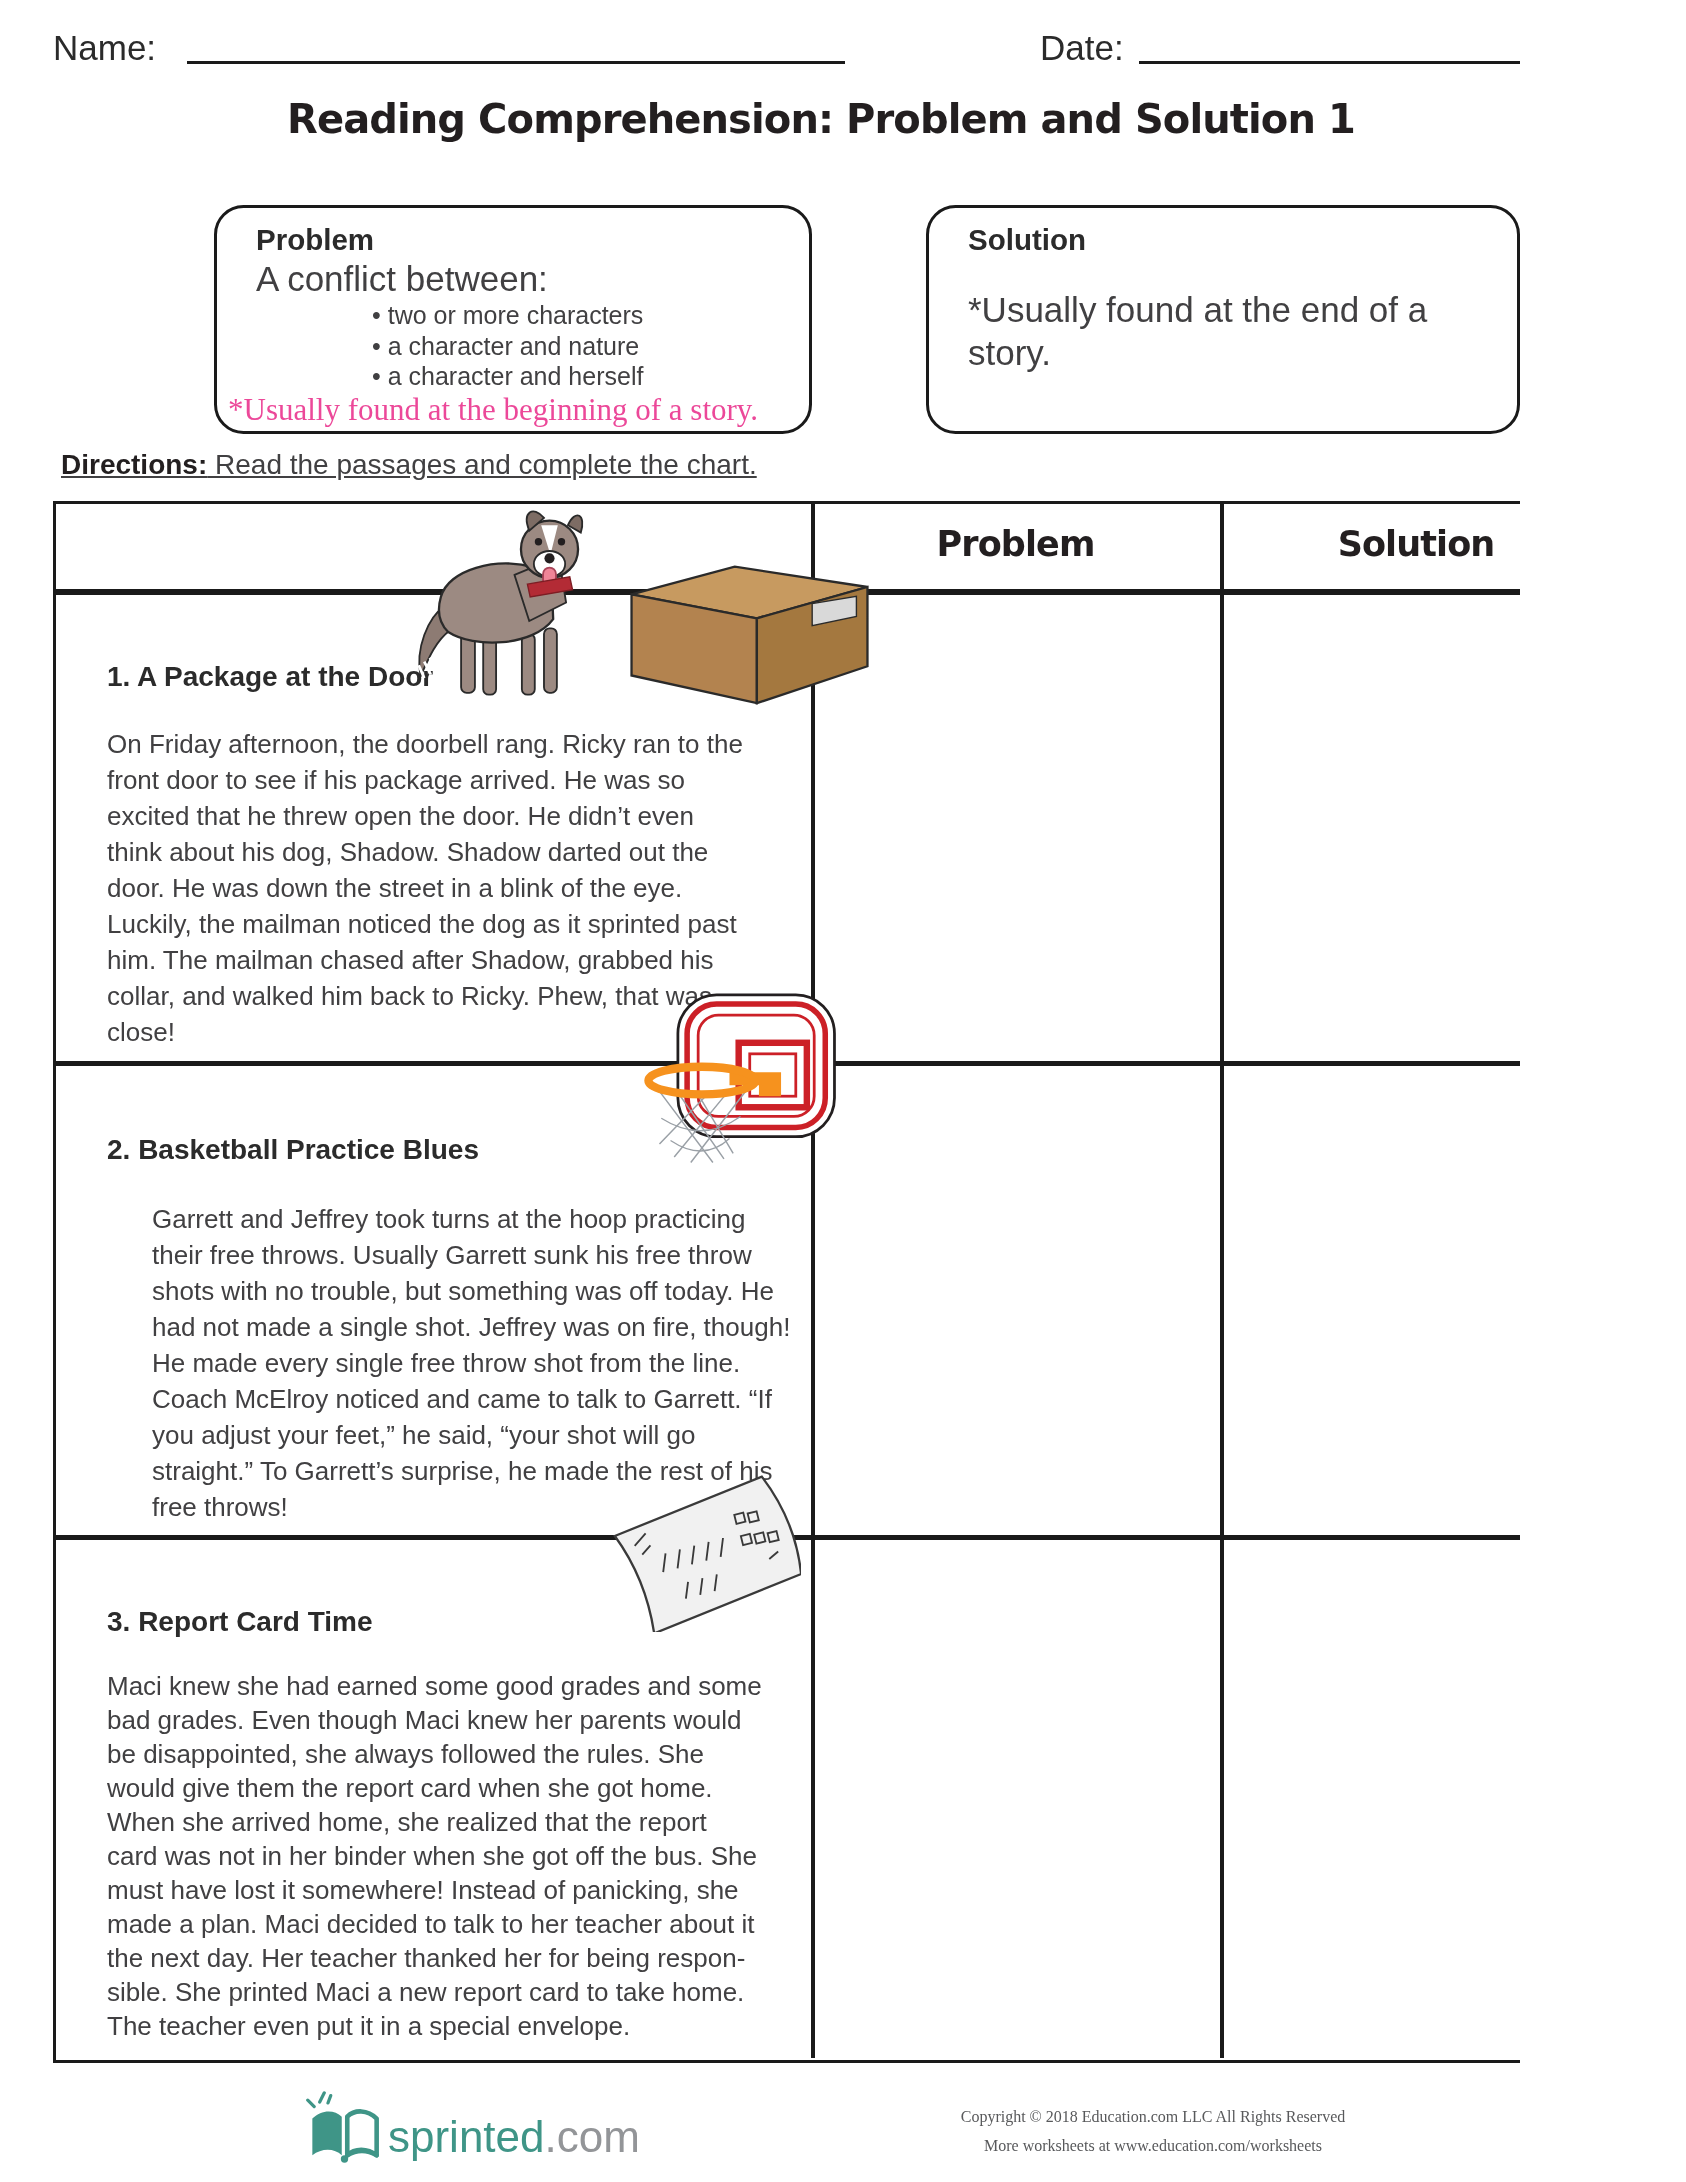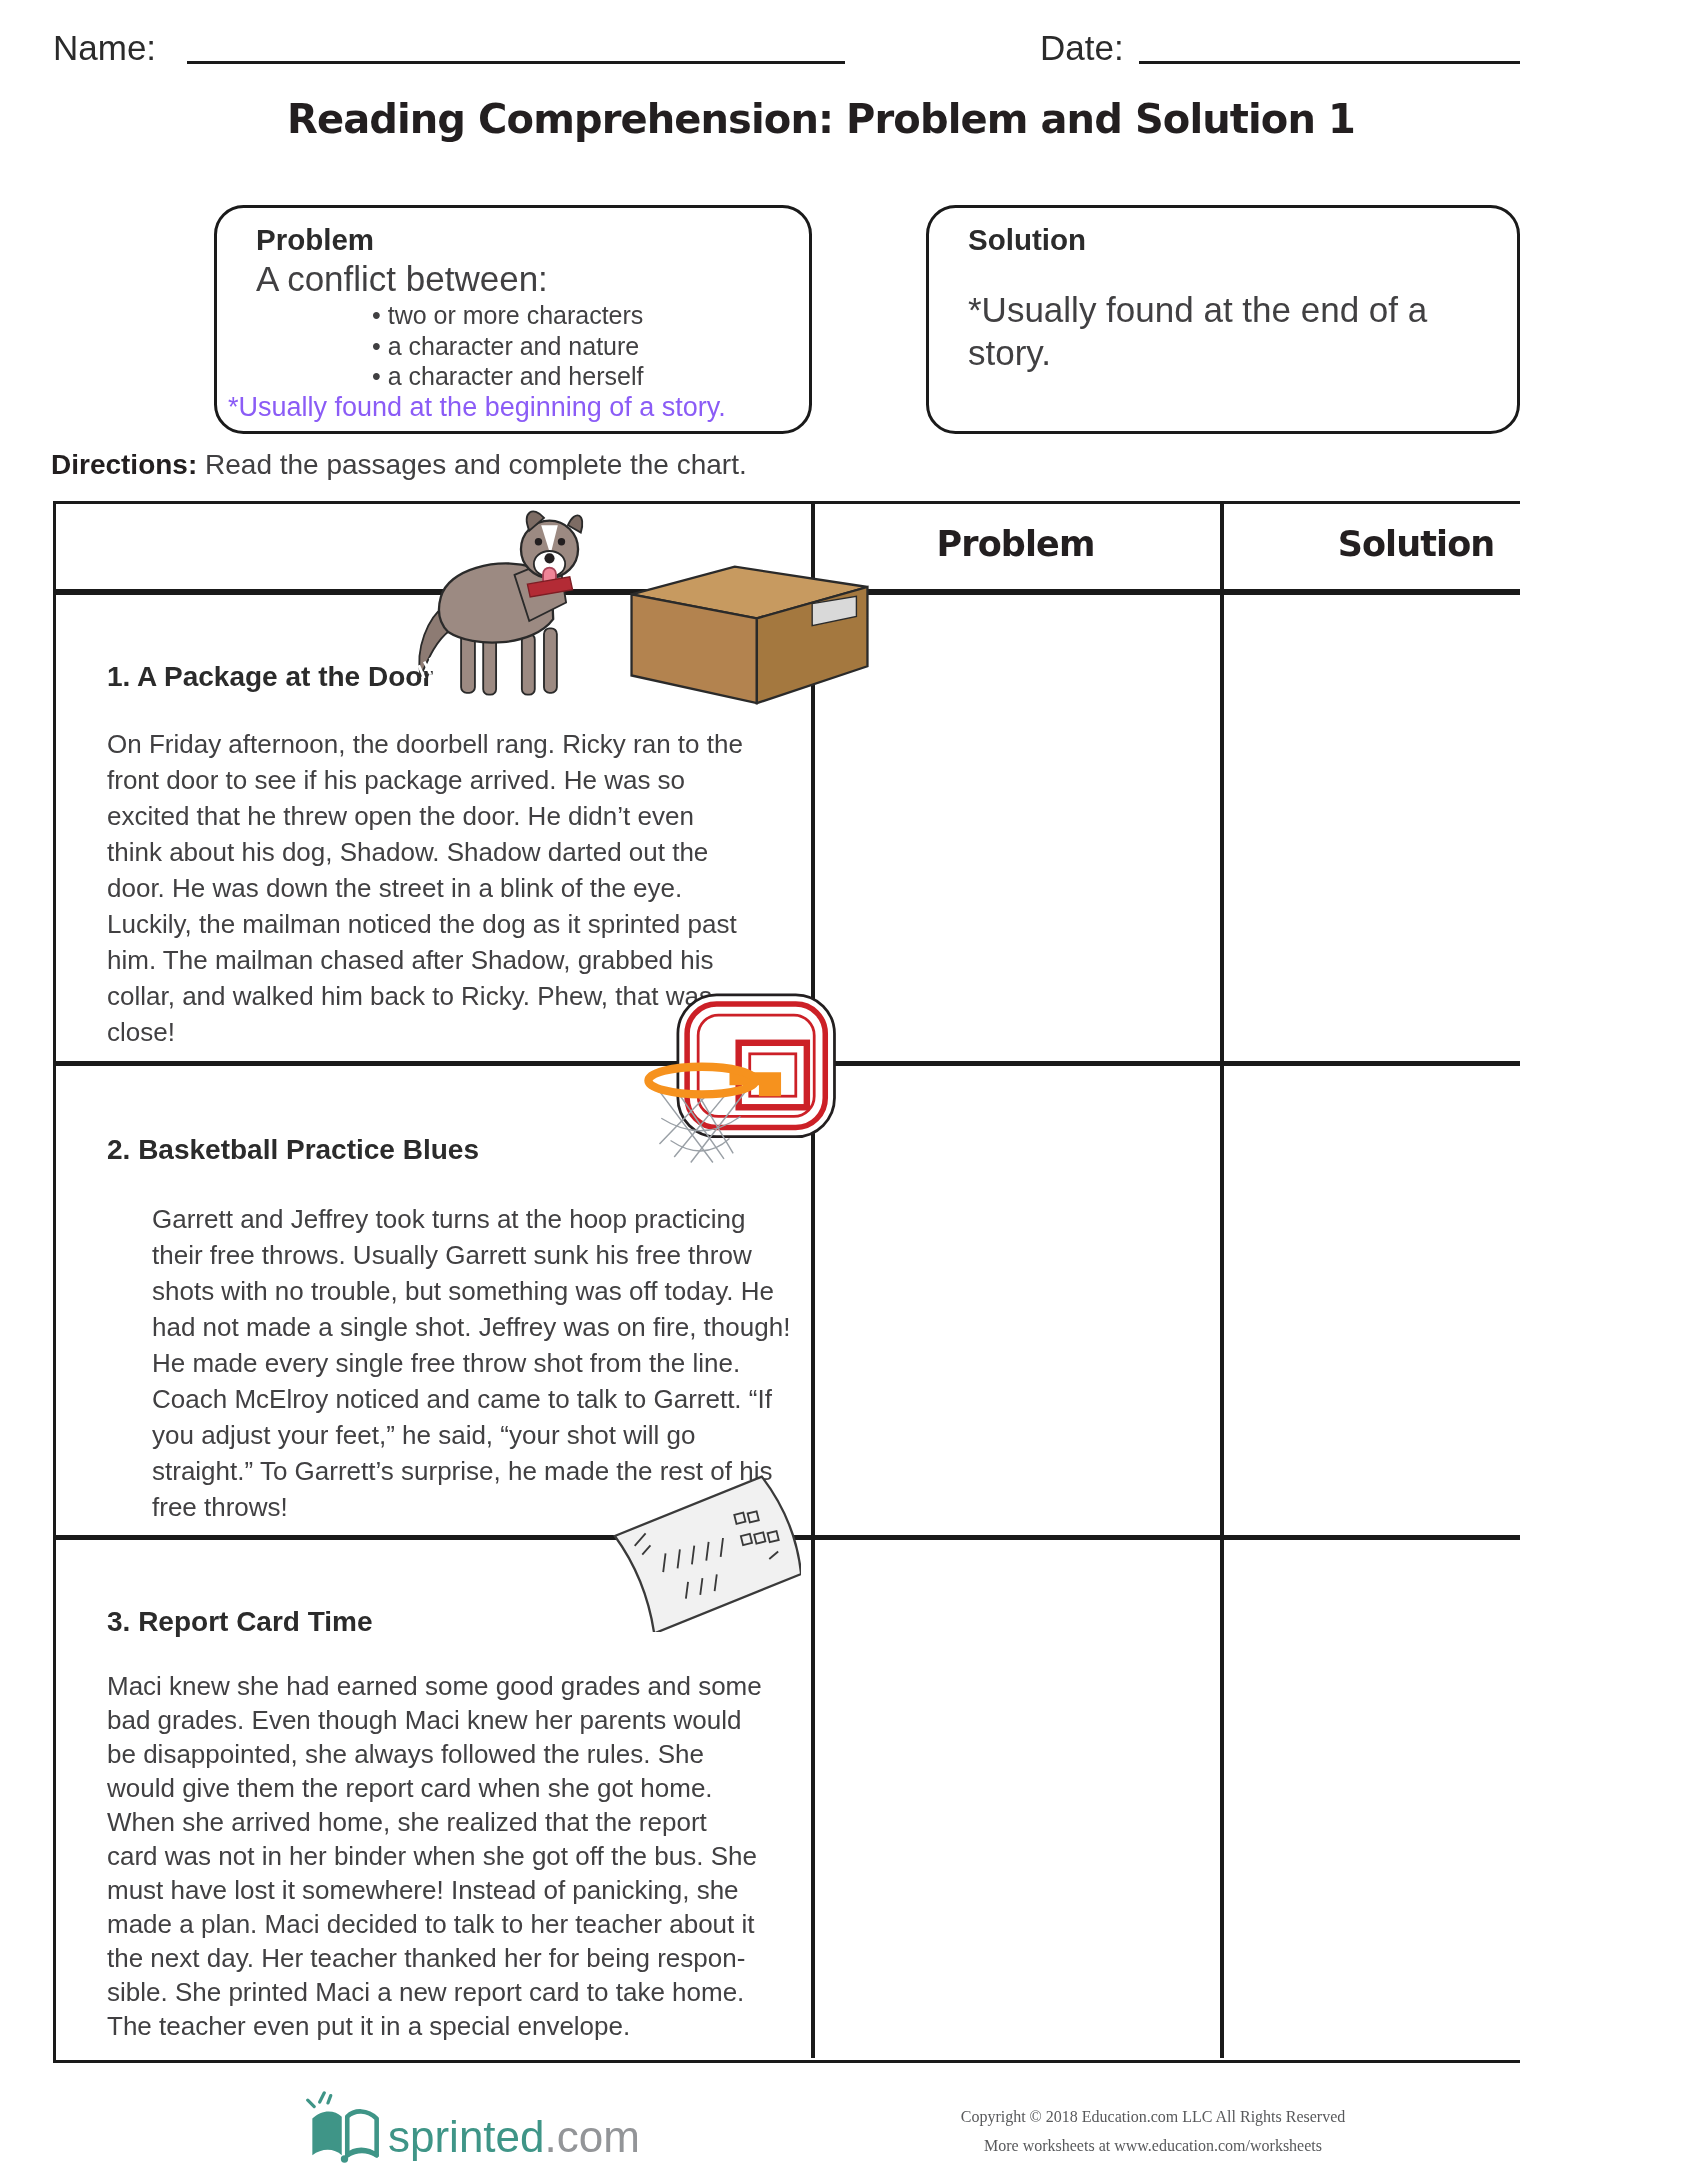--- a/index.html
+++ b/index.html
@@ -11,21 +11,21 @@
   .vline{position:absolute;background:#1a1a1a;}
   .u-line{position:absolute;border-bottom:3.7px solid #1a1a1a;}
   .label-big{font-size:35px;color:#2b2b2b;}
   .def-box{position:absolute;border:3.7px solid #1a1a1a;border-radius:29.5px;background:#fff;
            padding:14.8px 22px 0 39px;box-sizing:border-box;}
   .def-head{font-size:29.5px;font-weight:700;color:#2b2b2b;line-height:1.15;}
   .def-text{font-size:35px;color:#414042;line-height:1.25;}
   .bullets{margin-left:116px;}
   .bullet{font-size:25px;color:#414042;line-height:1.22;}
   .bullet::before{content:"• ";}
-  .note{font-size:27px;color:#8b5cf6;margin-left:-28px;}
+  .note{font-size:31px;color:#ec4899;margin-left:-28px;font-family:Liberation Serif, serif;}
   .directions{font-size:28px;color:#414042;}
   .directions b{color:#231f20;}
   .wtable{position:absolute;left:53px;top:501px;width:1563px;height:1562px;
           border:3.7px solid #1a1a1a;box-sizing:border-box;}
   .col-head{position:absolute;top:20px;font-size:35px;text-align:center;}
   .row-title{position:absolute;font-size:28px;font-weight:700;color:#2b2b2b;}
   .passage{position:absolute;font-size:26px;color:#414042;white-space:pre-line;width:729px;}
   .lh39{line-height:36px;}
   .lh37{line-height:34px;}
   .logo-text{font-size:44px;letter-spacing:0;}
@@ -56,21 +56,21 @@
       <div class="bullet">a character and herself</div>
     </div>
     <div class="note">*Usually found at the beginning of a story.</div>
   </div>
 
   <div class="def-box" style="left:926px;top:205px;width:594px;height:229px;">
     <div class="def-head">Solution</div>
     <div class="def-text" style="margin-top:31px;">*Usually found at the end of a story.</div>
   </div>
 
-  <div class="abs directions" style="left:51px;top:449px;">
+  <div class="abs directions" style="left:61px;top:449px;text-decoration:underline;">
     <b>Directions:</b><span> Read the passages and complete the chart.</span>
   </div>
 
   <div class="wtable">
 
     <div class="vline" style="left:755px;top:0;width:3.7px;height:1554px;"></div>
     <div class="vline" style="left:1164px;top:0;width:3.7px;height:1554px;"></div>
     <div class="hline" style="left:0;top:85px;width:1556px;height:5.5px;"></div>
     <div class="hline" style="left:0;top:557px;width:1556px;height:4.6px;"></div>
     <div class="hline" style="left:0;top:1031px;width:1556px;height:4.6px;"></div>

